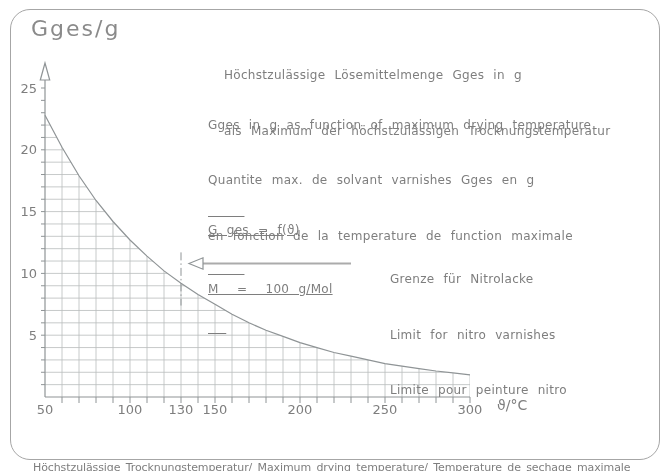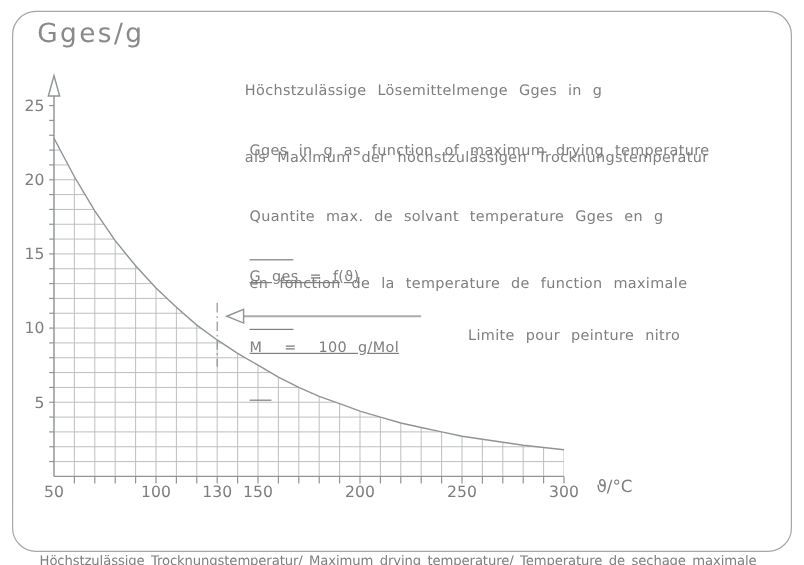--- a/index.html
+++ b/index.html
@@ -150,37 +150,39 @@
         <text x="37" y="216.10000000000002" text-anchor="end">15</text>
         <text x="37" y="154.3" text-anchor="end">20</text>
         <text x="37" y="92.5" text-anchor="end">25</text>
         <text x="497" y="410" font-size="14">ϑ/°C</text>
       </g>
       <line x1="181" y1="252.388" x2="181" y2="305.536" stroke="#8f9496" stroke-width="1" stroke-dasharray="8 3 1.5 3"></line>
       <line x1="203" y1="263.512" x2="351" y2="263.512" stroke="#ababab" stroke-width="1.8"></line>
       <polygon points="189,263.512 203,257.812 203,269.212" fill="#fff" stroke="#8f9496" stroke-width="1.2"></polygon>
     </svg>
 
-  <div class="txt" style="left:204px;top:29px">
+  <div class="txt" style="left:224px;top:29px">
     <div>Höchstzulässige Lösemittelmenge Gges in g</div>
     <div>als Maximum der höchstzulässigen Trocknungstemperatur</div>
   </div>
 
   <div class="txt" style="left:208px;top:79px">
     <div>Gges in g as function of maximum drying temperature</div>
   </div>
 
   <div class="txt" style="left:208px;top:134px">
-    <div>Quantite max. de solvant temperature Gges en g</div>
+    <div>Quantite max. de solvant varnishes Gges en g</div>
     <div>en fonction de la temperature de function maximale</div>
   </div>
 
   <div class="txt formula" style="left:208px;top:182px">
     <div>G ges = f(ϑ)</div>
     <div>M  =  100 g/Mol</div>
   </div>
 
   <div class="txt" style="left:390px;top:233px">
+    <div>Grenze für Nitrolacke</div>
+    <div>Limit for nitro varnishes</div>
     <div>Limite pour peinture nitro</div>
   </div>
 
   <div class="footer">Höchstzulässige Trocknungstemperatur/ Maximum drying temperature/ Temperature de sechage maximale</div>
 </div>
 
 </body></html>

